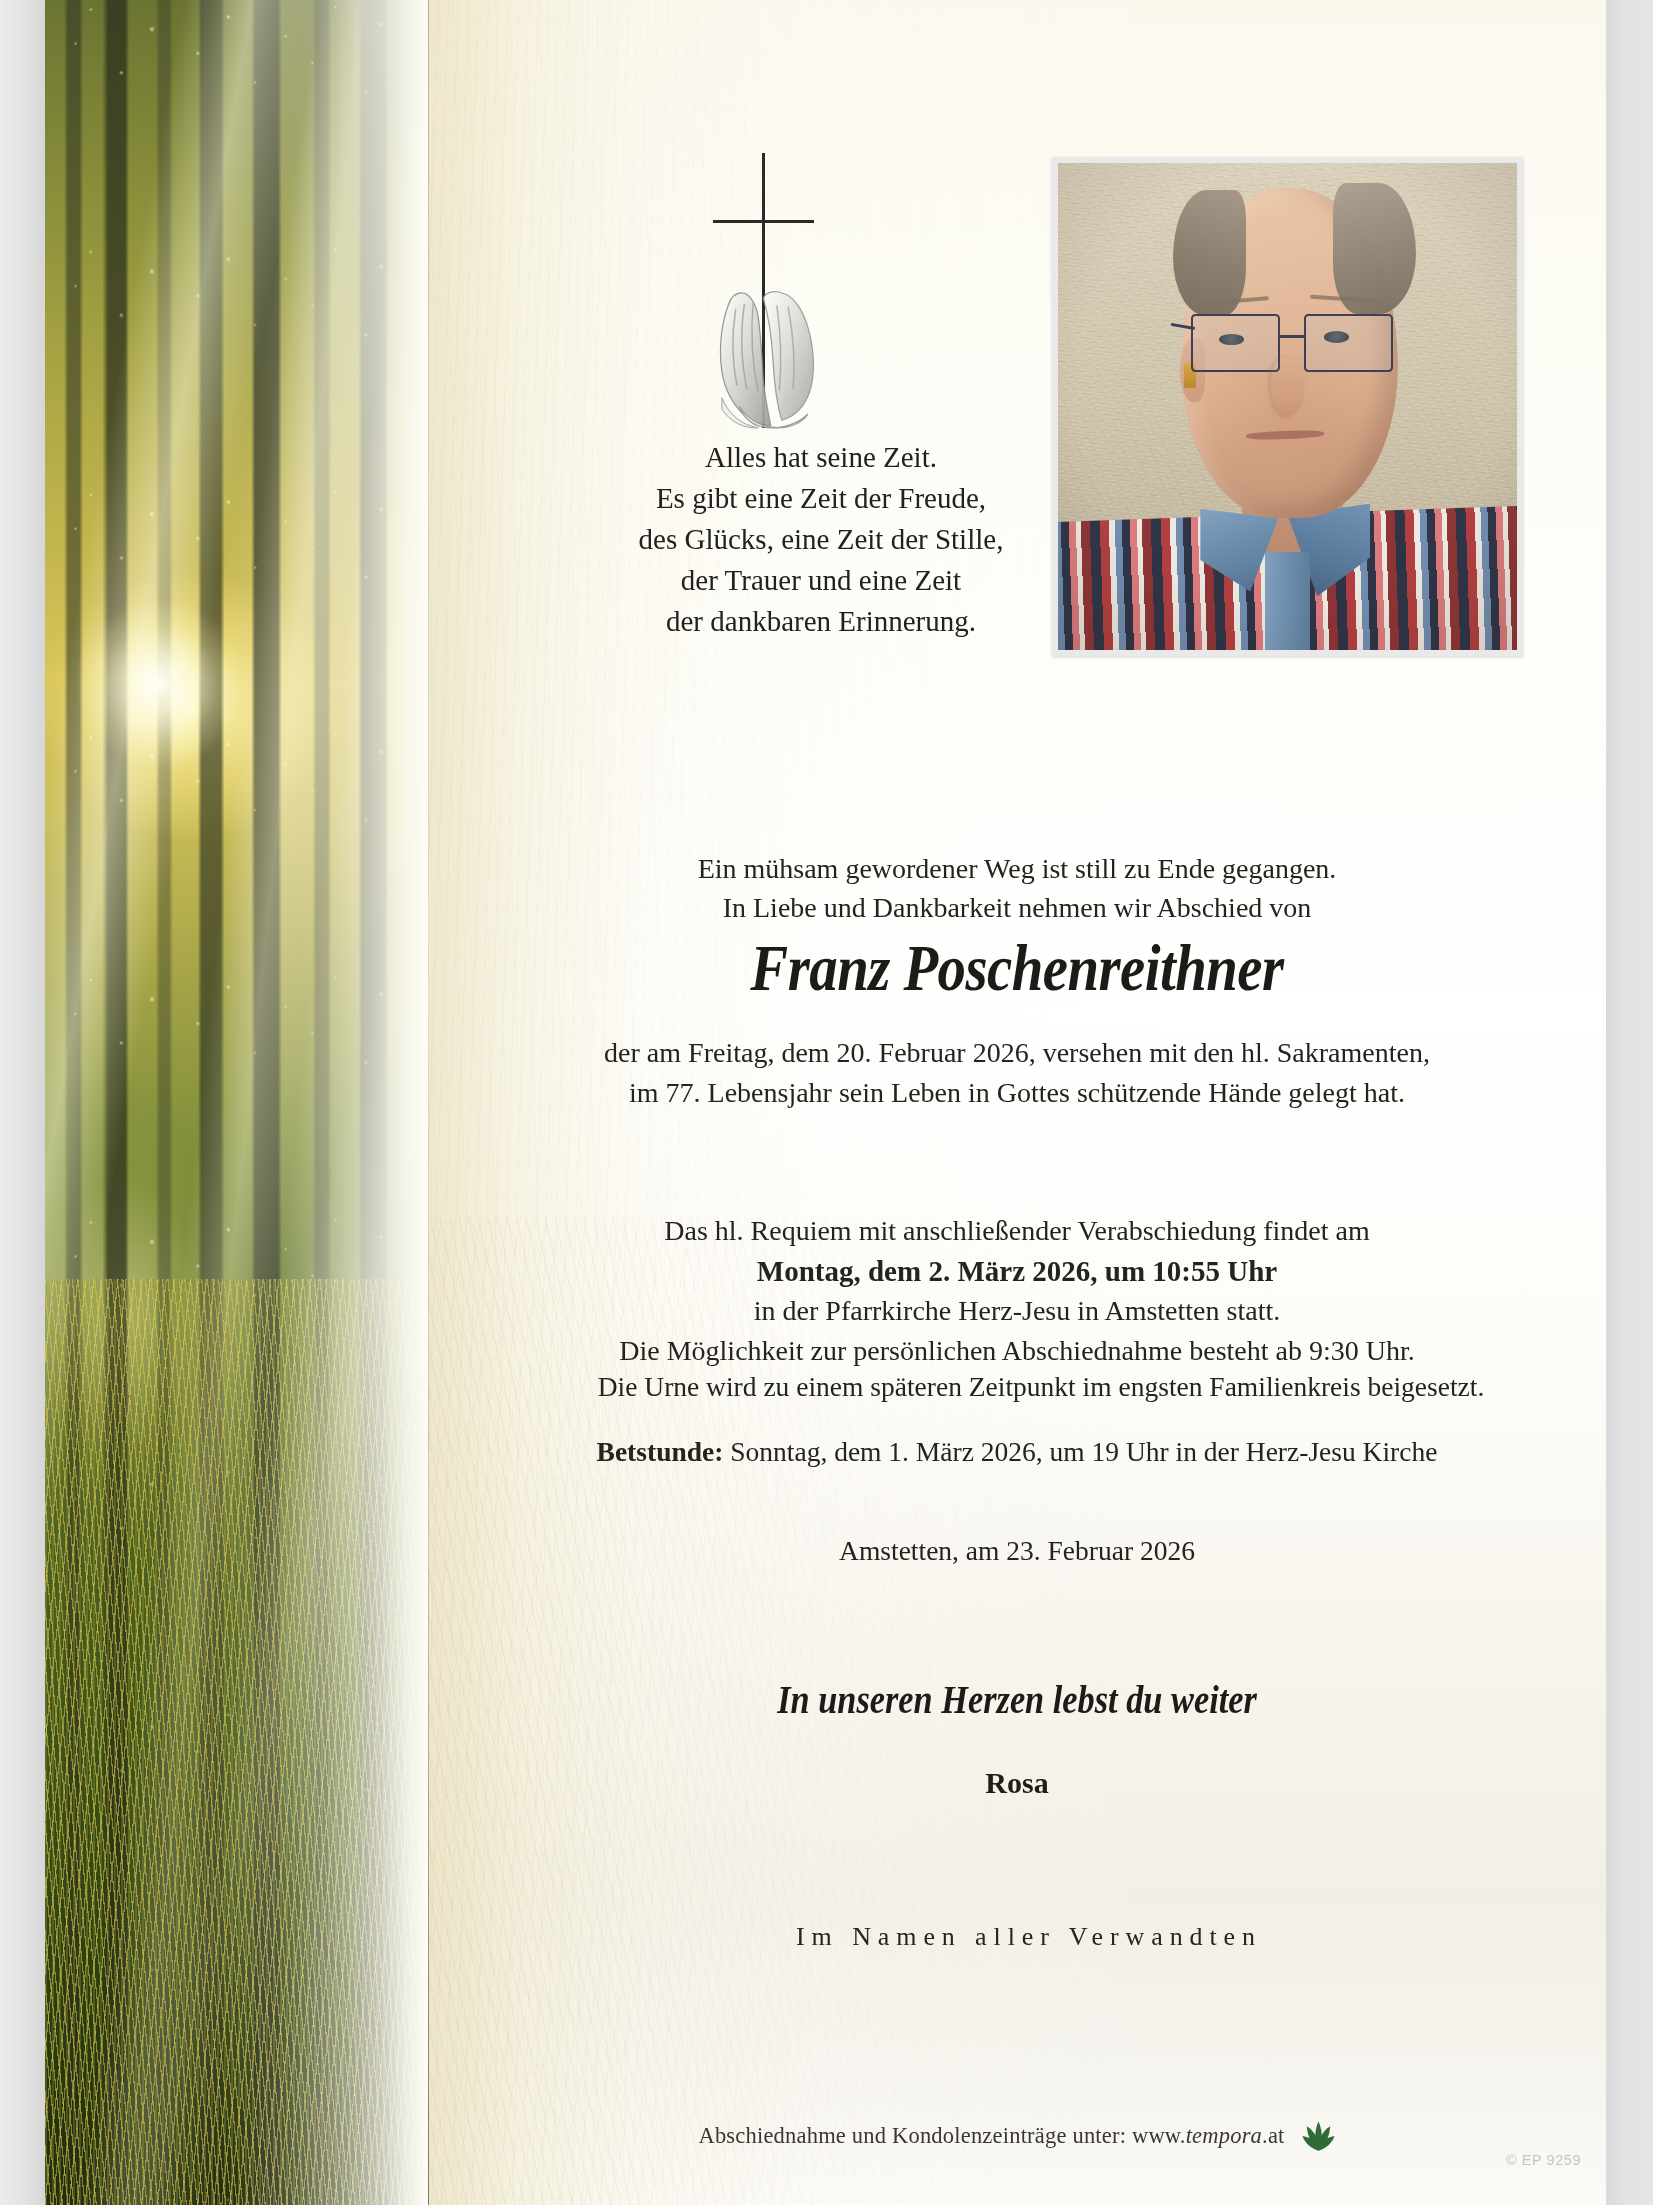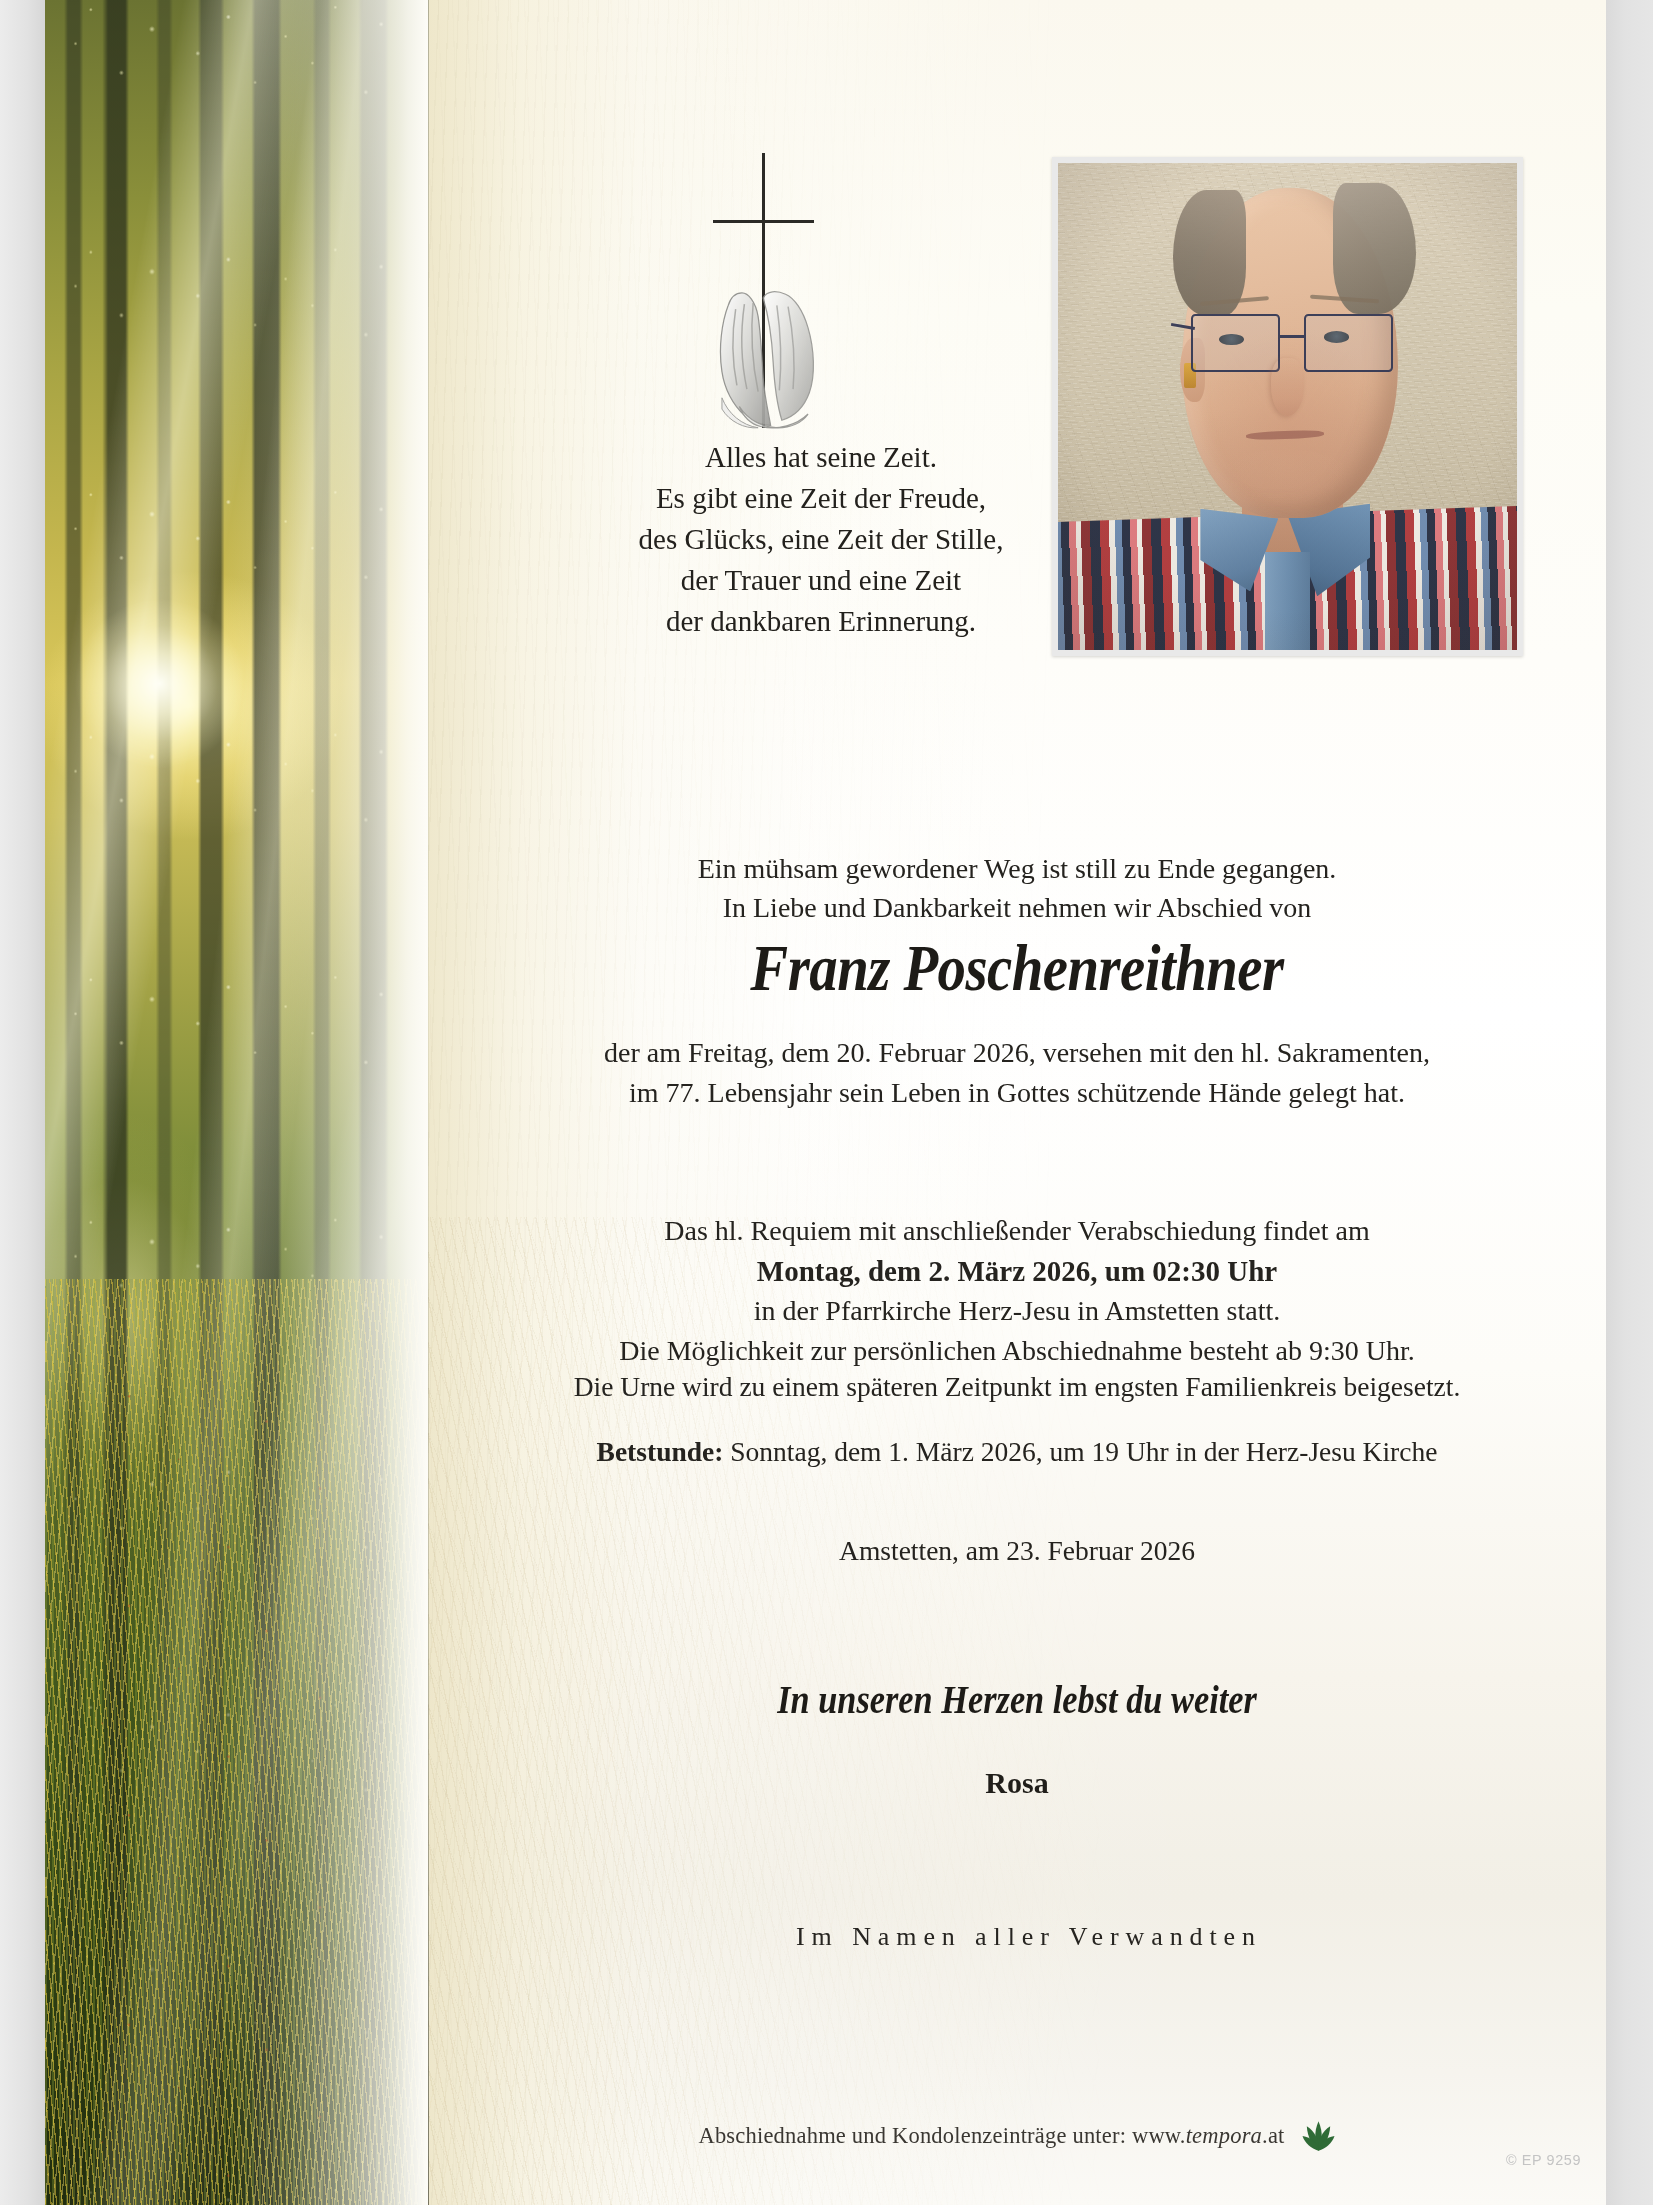--- a/index.html
+++ b/index.html
@@ -486,20 +486,21 @@
   }
   .strong-line {
     font-weight: bold;
     font-size: 29px;
   }
   #urn {
     left: 0; top: 1367px; width: 1178px;
     font-size: 27.5px;
     line-height: 39px;
     color: #25231f;
+    padding-left: 24px;
   }
   #betstunde {
     left: 0; top: 1432px; width: 1178px;
     font-size: 27.5px;
     line-height: 39px;
     color: #25231f;
   }
   #place-date {
     left: 0; top: 1532px; width: 1178px;
     font-size: 27.5px;
@@ -673,21 +674,21 @@
 
       <div class="tx" id="deceased-name">Franz Poschenreithner</div>
 
       <div class="tx" id="death-info">
         <div>der am Freitag, dem 20. Februar 2026, versehen mit den hl. Sakramenten,</div>
         <div>im 77. Lebensjahr sein Leben in Gottes schützende Hände gelegt hat.</div>
       </div>
 
       <div class="tx" id="requiem">
         <div>Das hl. Requiem mit anschließender Verabschiedung findet am</div>
-        <div class="strong-line">Montag, dem 2. März 2026, um 02:30 Uhr</div>
+        <div class="strong-line">Montag, dem 2. März 2026, um 10:55 Uhr</div>
         <div>in der Pfarrkirche Herz-Jesu in Amstetten statt.</div>
         <div>Die Möglichkeit zur persönlichen Abschiednahme besteht ab 9:30 Uhr.</div>
       </div>
 
       <div class="tx" id="urn">Die Urne wird zu einem späteren Zeitpunkt im engsten Familienkreis beigesetzt.</div>
 
       <div class="tx" id="betstunde">
         <b>Betstunde:</b><span> Sonntag, dem 1. März 2026, um 19 Uhr in der Herz-Jesu Kirche</span>
       </div>
 

